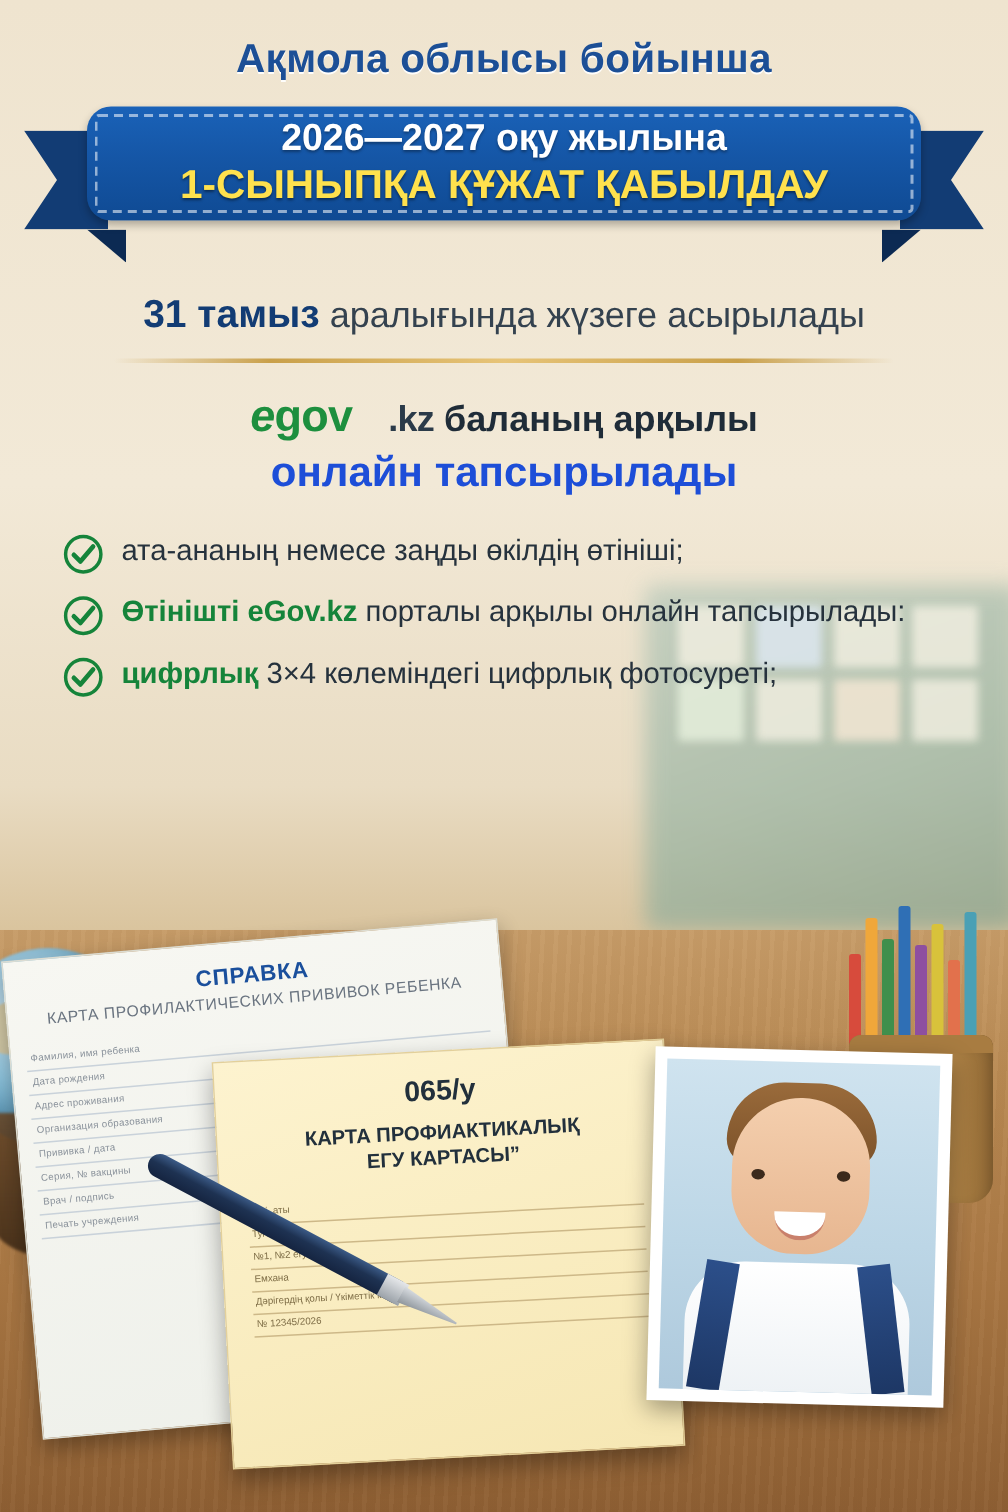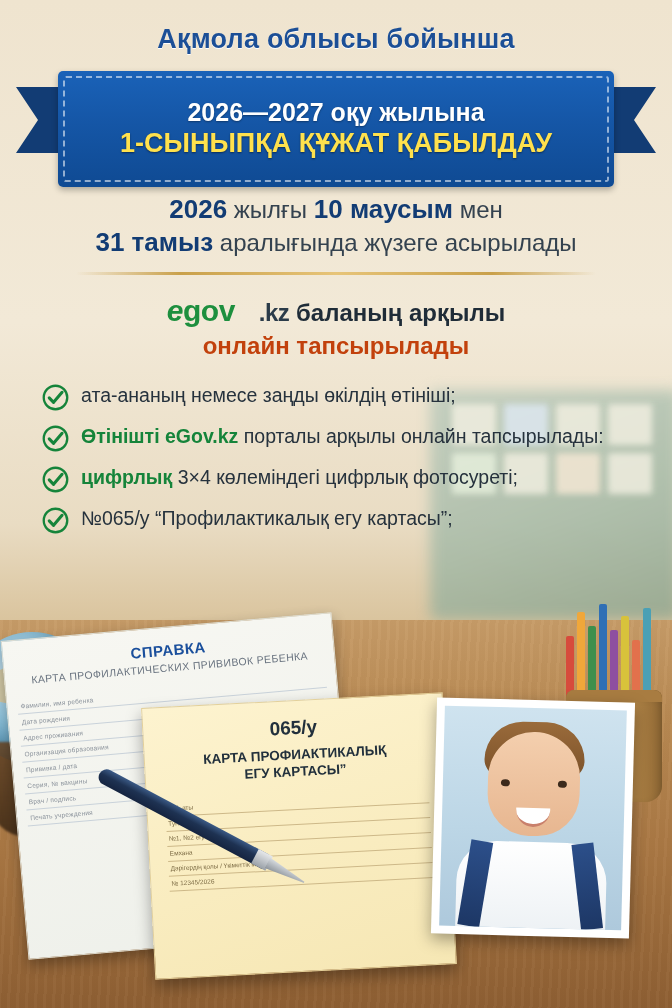--- a/index.html
+++ b/index.html
@@ -183,23 +183,23 @@
     width: 26px; height: 22px;
     background: #0c2a53;
     z-index: 1;
   }
   .ribbon-fold.left  { left: 58px;  clip-path: polygon(0 0, 100% 0, 100% 100%); }
   .ribbon-fold.right { right: 58px; clip-path: polygon(0 0, 100% 0, 0 100%); }
 
   .ribbon {
     position: absolute;
     left: 58px; right: 58px; top: 4px;
-    height: 116px;
+    height: 76px;
     background: linear-gradient(to bottom, #1a62b8 0%, #1556a6 45%, #0f4a93 100%);
-    border-radius: 5px;
+    border-radius: 16px;
     z-index: 2;
     box-shadow: 0 3px 6px rgba(0,0,0,.28);
     display: flex;
     flex-direction: column;
     align-items: center;
     justify-content: center;
   }
   .ribbon::before{
     content:"";
     position:absolute; inset:5px;
@@ -243,21 +243,21 @@
   .egov-block {
     text-align: center;
     margin-top: 16px;
     line-height: 1.3;
   }
   .egov-line { font-size: 24px; color: #1f2c38; font-weight: bold; }
   .egov-logo { font-size: 30px; font-weight: bold; letter-spacing: -.5px; }
   .egov-logo .e { color: #1d8f3e; font-style: italic; }
   .egov-logo .gov { color: #1d8f3e; }
   .egov-logo .kz { color: #2b3b49; font-size: 24px; margin-left: 24px; }
-  .egov-sub { font-size: 24px; color: #c2410c; font-weight: bold; }
+  .egov-sub { font-size: 28px; color: #1d4ed8; font-weight: bold; }
 
   
   .list {
     margin: 22px 36px 0 42px;
   }
   .item {
     display: flex;
     align-items: flex-start;
     gap: 12px;
     margin-bottom: 13px;
@@ -450,26 +450,20 @@
     <div class="ribbon-tail right"></div>
     <div class="ribbon-fold left"></div>
     <div class="ribbon-fold right"></div>
     <div class="ribbon">
       <div class="ribbon-line1">2026—2027 оқу жылына</div>
       <div class="ribbon-line2">1-СЫНЫПҚА ҚҰЖАТ ҚАБЫЛДАУ</div>
     </div>
   </div>
 
   <div class="dates">
-    <div class="l1">
-      <b>2026</b>
-      <span>жылғы</span>
-      <b>10 маусым</b>
-      <span>мен</span>
-    </div>
     <div class="l2">
       <b>31 тамыз</b>
       <span>аралығында жүзеге асырылады</span>
     </div>
   </div>
 
   <div class="divider"></div>
 
   <div class="egov-block">
     <div class="egov-line">
@@ -504,29 +498,20 @@
     <div class="item">
       <span class="check">
         <svg viewBox="0 0 28 28" width="27" height="27">
           <circle cx="14" cy="14" r="12.2" fill="none" stroke="#15843a" stroke-width="2.4"></circle>
           <path d="M7.5 14.4 L12 19 L20.8 8.6" fill="none" stroke="#15843a" stroke-width="3.2" stroke-linecap="round" stroke-linejoin="round"></path>
         </svg>
       </span>
       <span class="item-text"><span class="g">цифрлық</span><span class="n"> 3×4 көлеміндегі цифрлық фотосуреті;</span></span>
     </div>
 
-    <div class="item">
-      <span class="check">
-        <svg viewBox="0 0 28 28" width="27" height="27">
-          <circle cx="14" cy="14" r="12.2" fill="none" stroke="#15843a" stroke-width="2.4"></circle>
-          <path d="M7.5 14.4 L12 19 L20.8 8.6" fill="none" stroke="#15843a" stroke-width="3.2" stroke-linecap="round" stroke-linejoin="round"></path>
-        </svg>
-      </span>
-      <span class="item-text"><span class="n">№065/у “Профилактикалық егу картасы”;</span></span>
-    </div>
 
 
   </div>
 </div>
 
 <div class="collage">
 
   <div class="doc-spravka">
     <div class="title">СПРАВКА</div>
     <div class="sub">КАРТА ПРОФИЛАКТИЧЕСКИХ ПРИВИВОК РЕБЕНКА</div>

